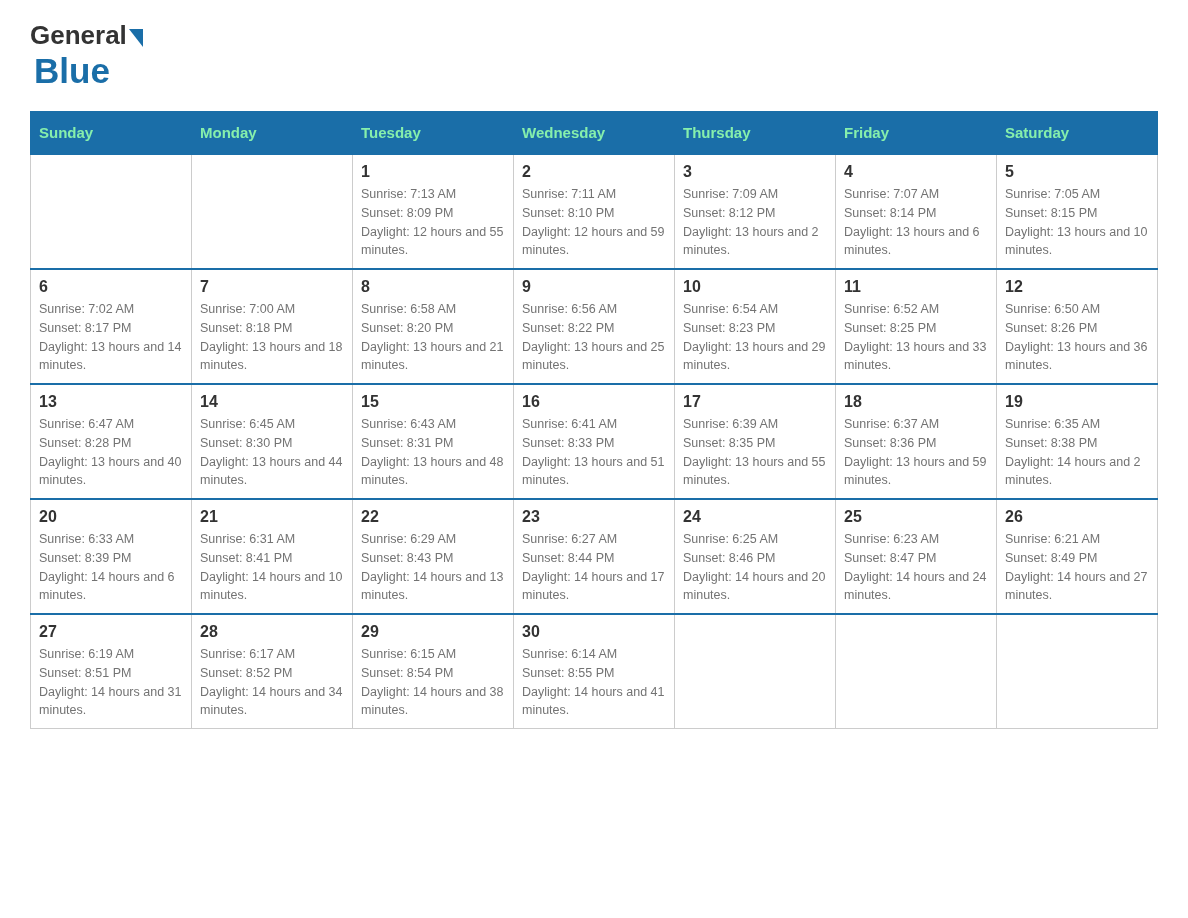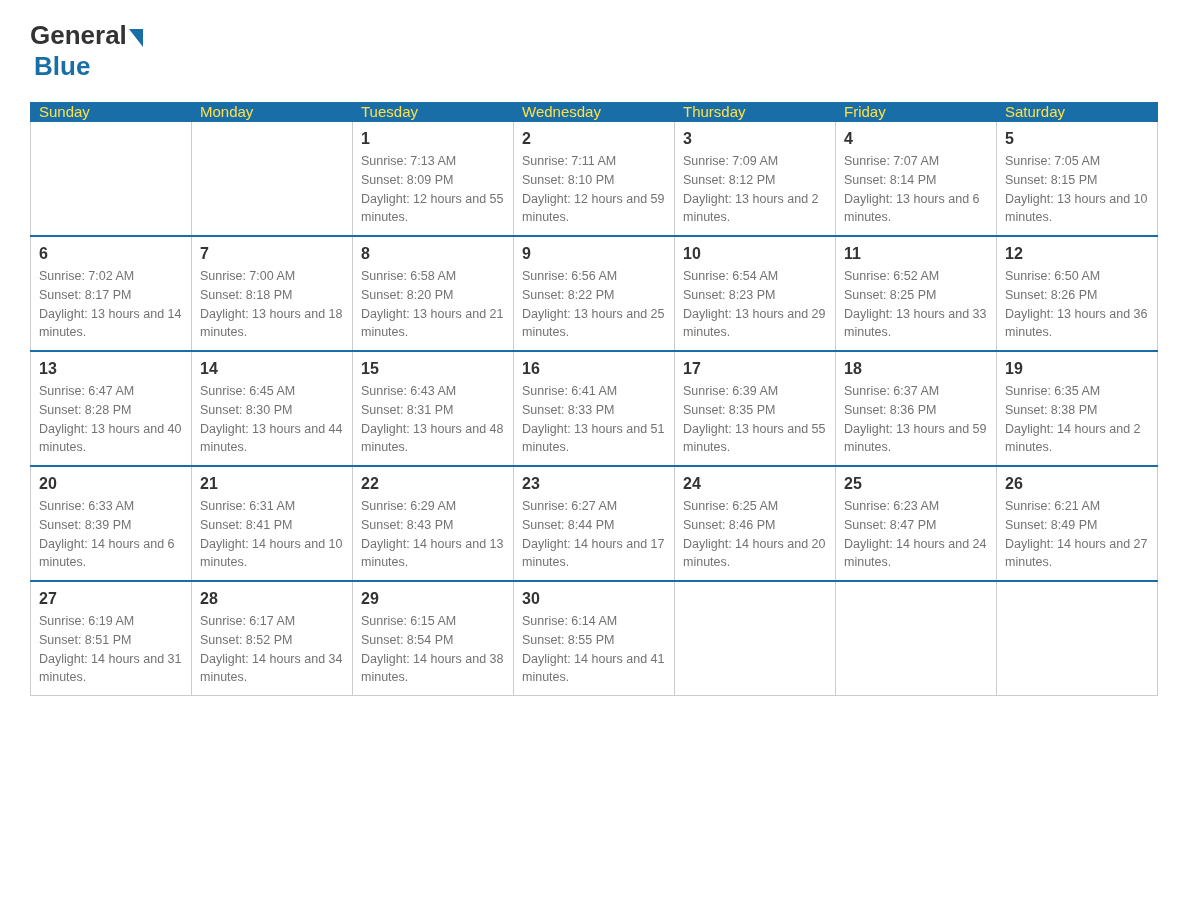--- a/index.html
+++ b/index.html
@@ -61,24 +61,24 @@
       color: #333;
       margin-top: 4px;
     }
     .calendar {
       width: 100%;
       border-collapse: collapse;
       table-layout: fixed;
     }
     .calendar thead tr th {
       background: #1a6ea8;
-      color: #fde047;
-      padding: 0 8px;
+      color: #86efac;
+      padding: 12px 8px;
       font-size: 15px;
-      font-weight: normal;
+      font-weight: bold;
       text-align: left;
       border: 1px solid #1a6ea8;
     }
     .calendar tbody tr td {
       vertical-align: top;
       padding: 8px 8px;
       border: 1px solid #ccc;
       border-top: 2px solid #1a6ea8;
       font-size: 12.5px;
       color: #333;
@@ -104,21 +104,21 @@
 </head>
 <body>
 
 <div class="header">
   <div class="logo">
     <div class="logo-text">
       <span class="logo-general">General</span>
       <span class="logo-arrow"></span>
     </div>
     <div style="margin-left:2px;">
-      <span class="logo-blue" style="font-size:26px; font-weight:bold;">Blue</span>
+      <span class="logo-blue" style="font-size:35px; font-weight:bold;">Blue</span>
     </div>
   </div>
   <div class="title-block">
   </div>
 </div>
 
 <table class="calendar">
   <thead>
     <tr>
     <th>Sunday</th>

